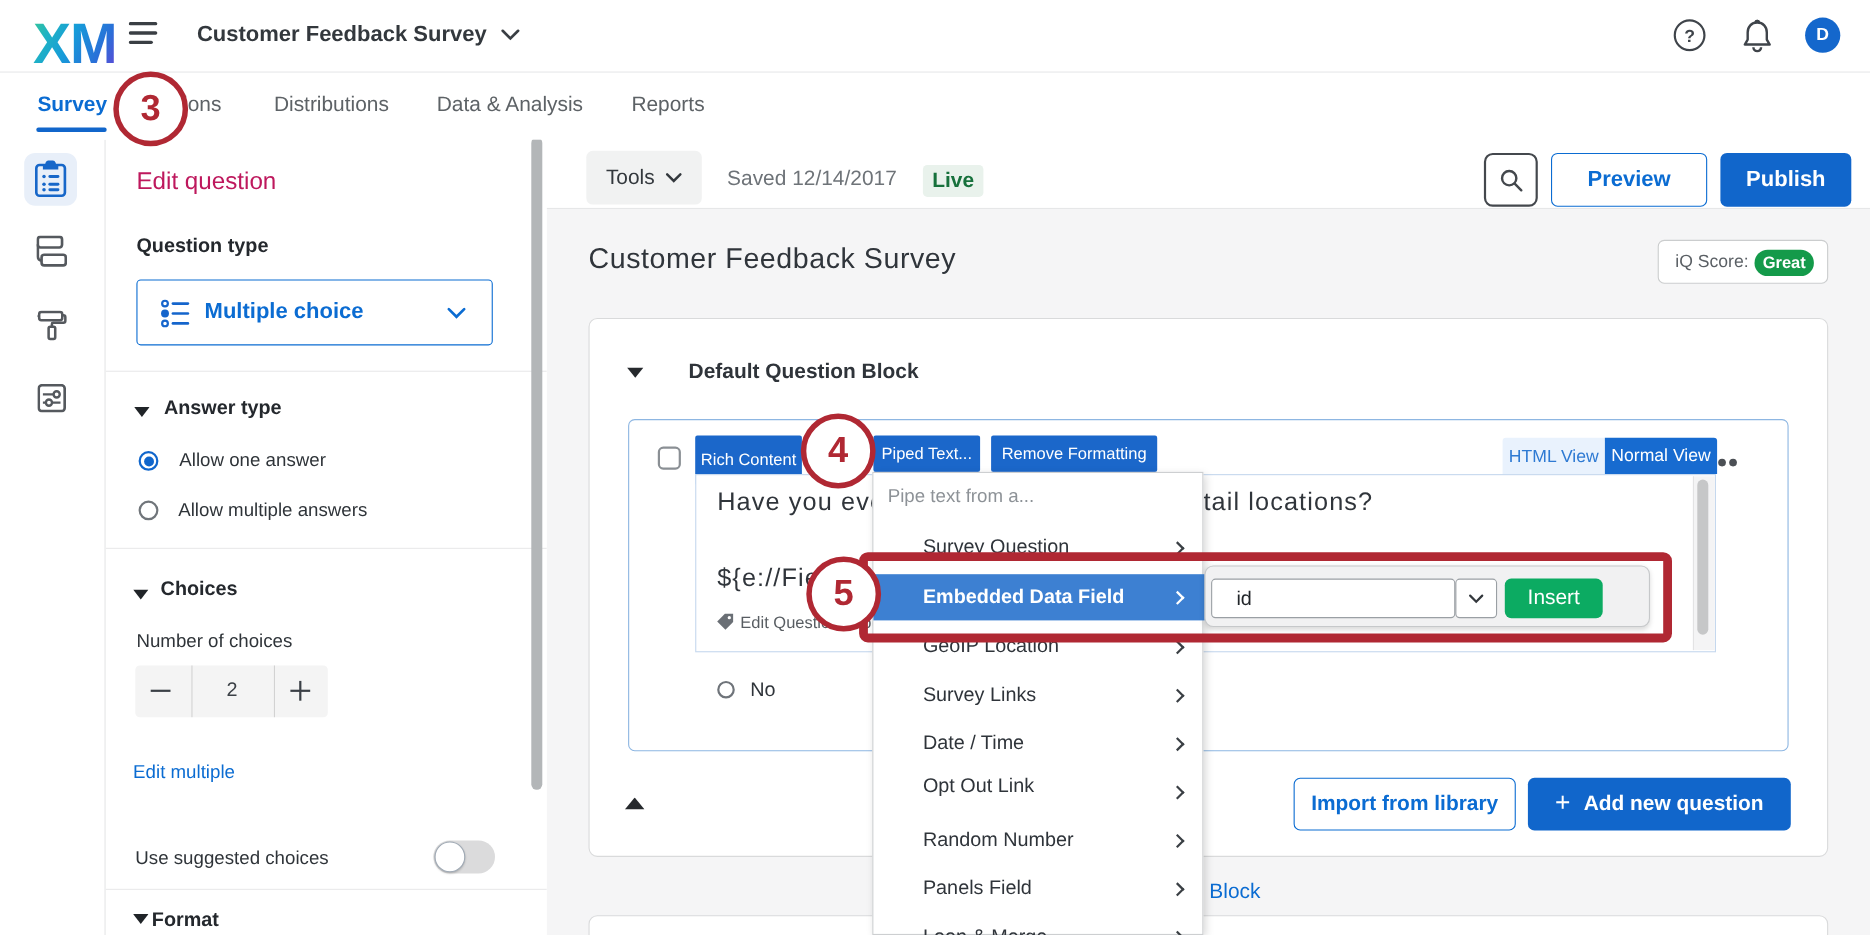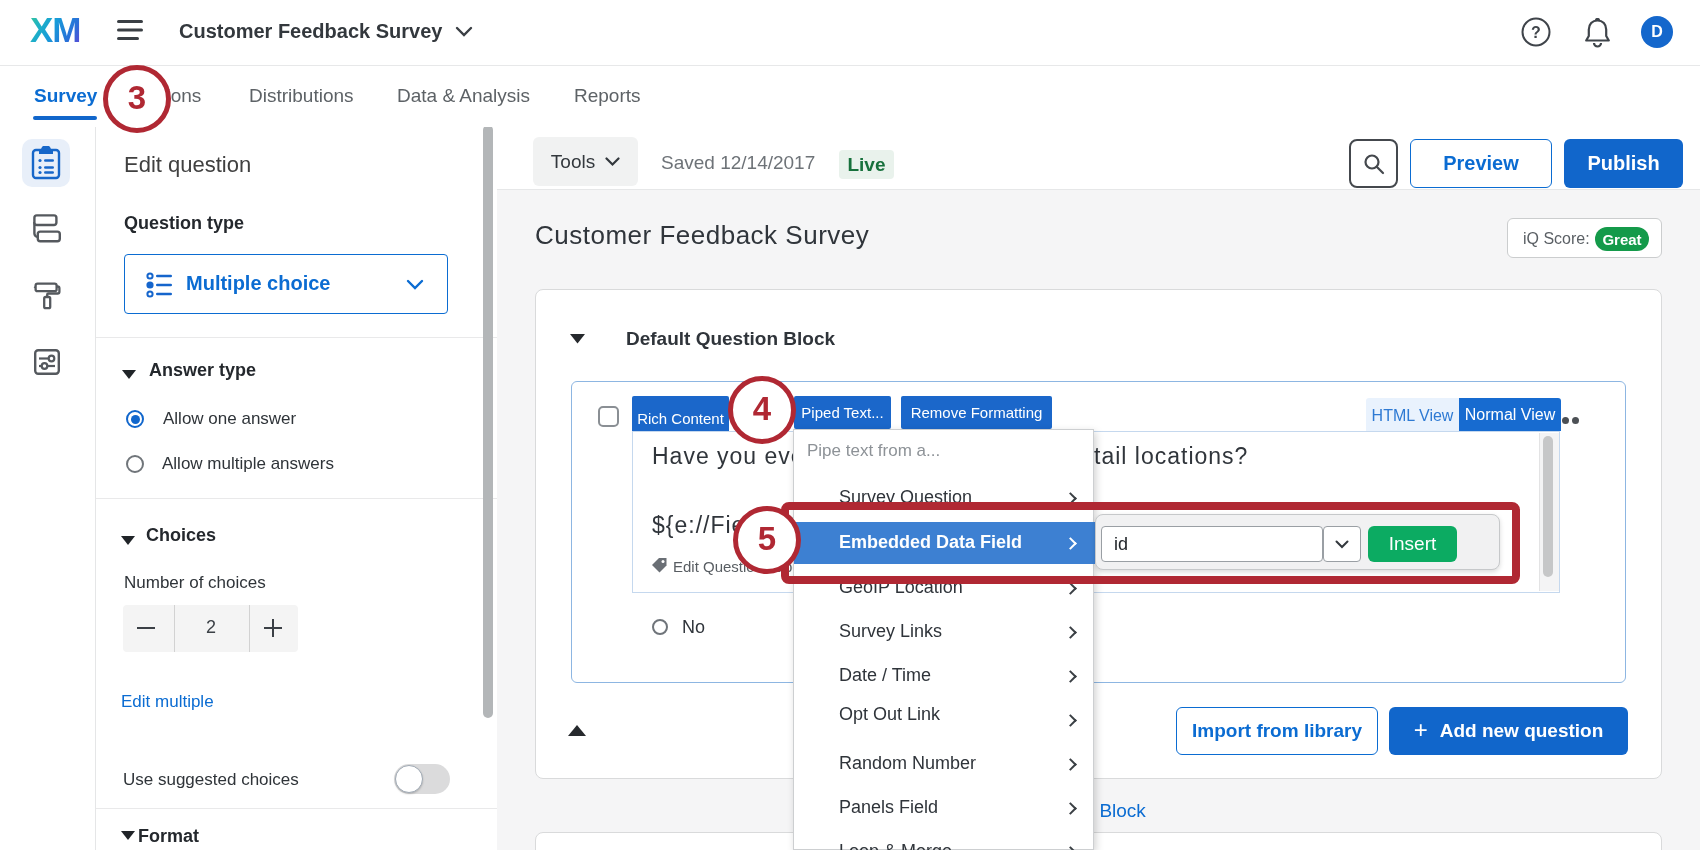--- a/index.html
+++ b/index.html
@@ -1,21 +1,21 @@
 <!DOCTYPE html>
 <html><head>
 <meta charset="utf-8">
 <style>
 *{margin:0;padding:0;box-sizing:border-box;}
 html,body{width:1700px;height:850px;overflow:hidden;}
 body{font-family:"Liberation Sans",sans-serif;background:#fff;position:relative;}
 .abs{position:absolute;}
 
 #topbar{position:absolute;left:0;top:0;width:1700px;height:66px;background:#fff;border-bottom:1px solid #e7e8e9;z-index:20;}
-#xmlogo{position:absolute;left:30px;top:10px;font-size:35px;font-weight:700;letter-spacing:-1px;background:linear-gradient(118deg,#3cc98f 0%,#1fb3c4 22%,#179bd9 45%,#2a6fd8 75%,#6b3fd6 100%);-webkit-background-clip:text;background-clip:text;color:transparent;text-align:right;}
+#xmlogo{position:absolute;left:30px;top:10px;font-size:52px;font-weight:700;letter-spacing:-1px;background:linear-gradient(118deg,#3cc98f 0%,#1fb3c4 22%,#179bd9 45%,#2a6fd8 75%,#6b3fd6 100%);-webkit-background-clip:text;background-clip:text;color:transparent;text-align:right;}
 #title{position:absolute;left:179px;top:20px;font-size:20px;font-weight:600;color:#33383d;}
 
 #tabbar{position:absolute;left:0;top:66px;width:1700px;height:61px;background:#fff;z-index:19;}
 .tab{position:absolute;top:0;height:60px;line-height:60px;font-size:19px;color:#5d6266;}
 .tab.active{color:#0b6cd2;font-weight:700;}
 #survey-underline{position:absolute;left:33px;top:50px;width:64px;height:4px;background:#1166cb;border-radius:2px;}
 
 #rail{position:absolute;left:0;top:127px;width:96px;height:723px;background:#fff;border-right:1px solid #e5e6e7;z-index:5;}
 #rail-active{position:absolute;left:22px;top:12px;width:48px;height:48px;background:#e8eff9;border-radius:10px;}
 
@@ -102,21 +102,21 @@
   </svg>
   <svg class="abs" style="left:34px;top:222px;" width="26" height="26" viewBox="0 0 26 26">
     <rect x="1.2" y="1.2" width="23.6" height="23.6" rx="3" fill="none" stroke="#55595e" stroke-width="2.4"></rect>
     <line x1="5" y1="9.5" x2="15" y2="9.5" stroke="#55595e" stroke-width="2.2"></line>
     <circle cx="17.5" cy="9.5" r="2.8" fill="#fff" stroke="#55595e" stroke-width="2.2"></circle>
     <line x1="5" y1="17" x2="21" y2="17" stroke="#55595e" stroke-width="2.2"></line>
     <circle cx="10.5" cy="17" r="2.8" fill="#fff" stroke="#55595e" stroke-width="2.2"></circle>
   </svg>
 </div>
 <div id="lpanel">
-  <div class="abs" style="left:28px;top:25px;font-size:22px;color:#404040;">Edit question</div>
+  <div class="abs" style="left:28px;top:25px;font-size:22px;color:#be185d;">Edit question</div>
   <div class="abs" style="left:28px;top:86px;font-size:18px;font-weight:700;color:#24282d;">Question type</div>
   <div class="abs" style="left:28px;top:127px;width:324px;height:60px;border:1px solid #0b6cd2;border-radius:4px;background:#fff;">
     <svg class="abs" style="left:21px;top:16px;" width="27" height="28" viewBox="0 0 27 28">
       <circle cx="4" cy="5" r="2.6" fill="none" stroke="#1565cc" stroke-width="2"></circle>
       <circle cx="4" cy="14" r="3.6" fill="#1565cc"></circle>
       <circle cx="4" cy="23" r="2.6" fill="none" stroke="#1565cc" stroke-width="2"></circle>
       <rect x="10" y="3.8" width="16" height="2.4" rx="1.2" fill="#1565cc"></rect>
       <rect x="10" y="12.8" width="16" height="2.4" rx="1.2" fill="#1565cc"></rect>
       <rect x="10" y="21.8" width="16" height="2.4" rx="1.2" fill="#1565cc"></rect>
     </svg>
@@ -239,21 +239,21 @@
   <div class="mitem" style="top:274px;">Opt Out Link</div>
     <div class="chev" style="top:286px;"></div>
   <div class="mitem" style="top:323px;">Random Number</div>
     <div class="chev" style="top:330px;"></div>
   <div class="mitem" style="top:367px;">Panels Field</div>
     <div class="chev" style="top:374px;"></div>
   <div class="mitem" style="top:411px;">Loop &amp; Merge</div>
     <div class="chev" style="top:418px;"></div>
 </div>
 <div id="subpanel">
-  <div class="abs" style="left:5px;top:11px;width:222px;height:36px;background:#fff;border:1px solid #9a9fa4;border-radius:4px;font-size:18px;color:#212529;line-height:34px;padding-left:12px;">id</div>
+  <div class="abs" style="left:5px;top:11px;width:222px;height:36px;background:#fff;border:1px solid #9a9fa4;border-radius:4px;font-size:18px;color:#212529;line-height:34px;padding-left:22px;">id</div>
   <div class="abs btn" style="left:227px;top:11px;width:38px;height:36px;background:#fff;border:1px solid #9a9fa4;border-radius:4px;">
     <svg width="14" height="9" viewBox="0 0 14 9">
         <path d="M1.5 1.5 L7 7 L12.5 1.5" fill="none" stroke="#33383d" stroke-width="2" stroke-linecap="round"></path>
       </svg>
   </div>
   <div class="abs btn" style="left:272px;top:11px;width:89px;height:36px;background:#0cab62;border-radius:6px;font-size:19px;color:#fff;">Insert</div>
 </div>
 <div id="redrect"></div>
 <div class="redcircle" style="left:103px;top:65px;">
     <span>3</span>

